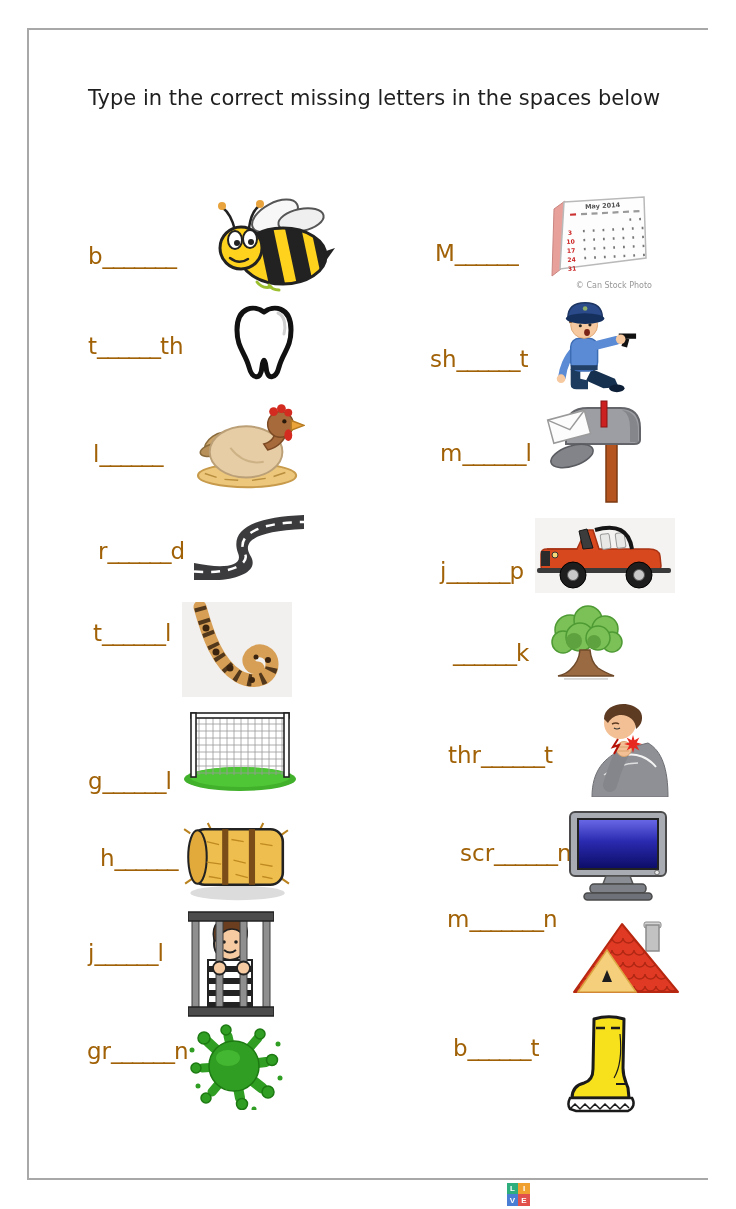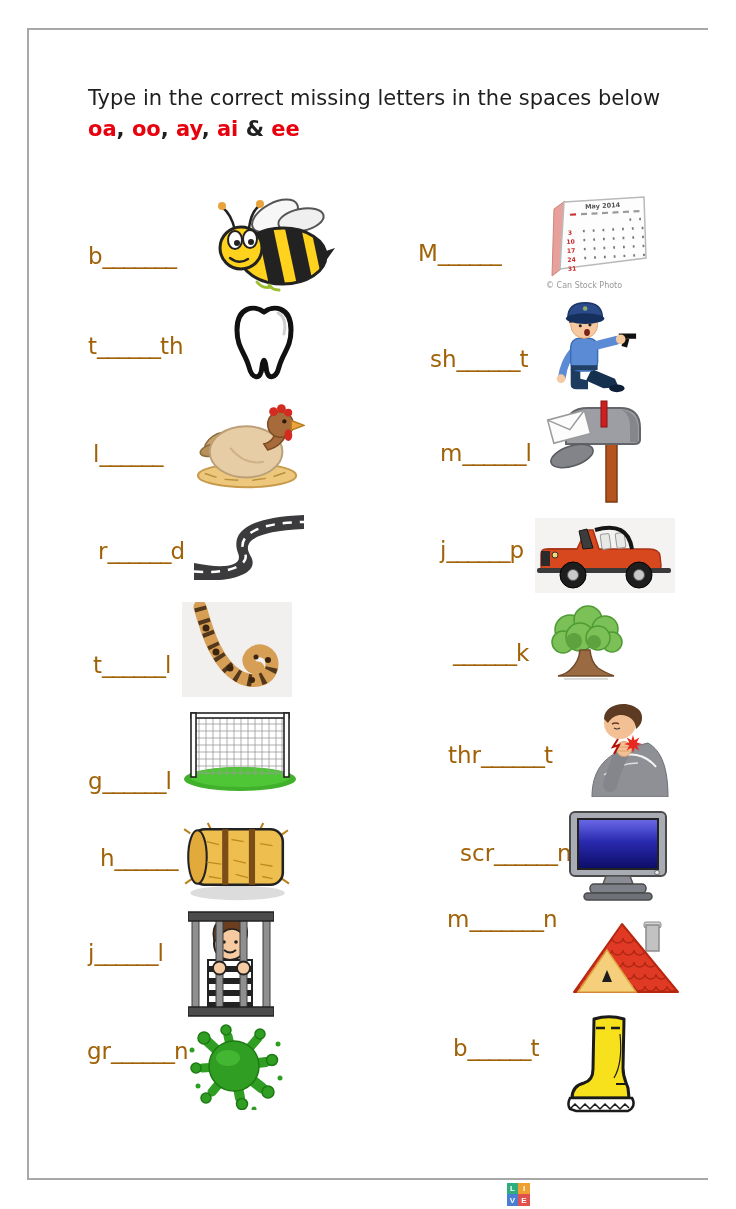--- a/index.html
+++ b/index.html
@@ -5,24 +5,24 @@
   html,body{margin:0;padding:0;background:#fff}
   #page{position:relative;width:708px;height:1209px;background:#fff;font-family:"DejaVu Sans",sans-serif;overflow:hidden}
   .frame{position:absolute;left:27px;top:28px;width:679px;height:1148px;border:2px solid #a8a8a8;background:#fff}
   .title{position:absolute;left:88px;top:86px;font-size:21px;color:#1f1f1f;white-space:nowrap}
   .subtitle{position:absolute;left:88px;top:117px;font-size:21px;font-weight:bold;color:#1f1f1f;white-space:nowrap}
   .subtitle .red{color:#e8000d}
   .word{position:absolute;font-size:23px;color:#a16207;white-space:nowrap}
   .blank{letter-spacing:-1px}
   .img{position:absolute}
   .img svg{display:block;width:100%;height:100%}
-  .caption{position:absolute;left:546px;top:281px;width:106px;text-align:left;font-size:8px;color:#979797}
+  .caption{position:absolute;left:546px;top:281px;width:106px;text-align:right;font-size:8px;color:#979797}
   .w1{left:88px;top:243px}.w2{left:88px;top:333px}.w3{left:93px;top:441px}.w4{left:98px;top:538px}
-  .w5{left:93px;top:652px}.w6{left:88px;top:768px}.w7{left:100px;top:845px}.w8{left:88px;top:940px}.w9{left:87px;top:1038px}
-  .w10{left:418px;top:240px}.w11{left:430px;top:346px}.w12{left:440px;top:440px}.w13{left:440px;top:537px}
+  .w5{left:93px;top:620px}.w6{left:88px;top:768px}.w7{left:100px;top:845px}.w8{left:88px;top:940px}.w9{left:87px;top:1038px}
+  .w10{left:435px;top:240px}.w11{left:430px;top:346px}.w12{left:440px;top:440px}.w13{left:440px;top:558px}
   .w14{left:453px;top:640px}.w15{left:448px;top:742px}.w16{left:460px;top:840px}.w17{left:447px;top:906px}.w18{left:453px;top:1035px}
   .p1{left:205px;top:190px;width:130px;height:108px}
   .p2{left:228px;top:298px;width:72px;height:90px}
   .p3{left:195px;top:400px;width:110px;height:90px}
   .p4{left:192px;top:505px;width:112px;height:75px}
   .p5{left:182px;top:602px;width:110px;height:95px;background:#f1f0ee}
   .p6{left:183px;top:705px;width:114px;height:88px}
   .p7{left:180px;top:812px;width:110px;height:92px}
   .p8{left:188px;top:910px;width:86px;height:108px}
   .p9{left:188px;top:1022px;width:96px;height:88px}
@@ -43,21 +43,20 @@
   .logo span:nth-child(4){background:#e2504c}
   .brand{position:absolute;left:532px;top:1182px;font-family:"Liberation Sans",sans-serif;font-weight:800;font-size:22px;letter-spacing:-0.5px;color:#1c3e66}
 </style>
 </head>
 <body>
 
 <div id="page">
   <div class="frame"></div>
 
   <div class="title">Type in the correct missing letters in the spaces below</div>
-  <div class="subtitle"><span class="red">oa</span><span>, </span><span class="red">oo</span><span>, </span><span class="red">ay</span><span>, </span><span class="red">ai</span><span> &amp; </span><span class="red">ee</span></div>
 
   <div class="word w1"><span>b</span><span class="blank">_______</span><span></span></div>
   <div class="img p1">
     <svg viewBox="0 0 130 108">
       <ellipse cx="70" cy="26" rx="25" ry="13" fill="#f7f7f7" stroke="#555" stroke-width="2" transform="rotate(-28 70 26)"></ellipse>
       <ellipse cx="96" cy="30" rx="23" ry="11" fill="#efefef" stroke="#555" stroke-width="2" transform="rotate(-12 96 30)"></ellipse>
       <polygon points="118,62 130,58 120,72" fill="#222"></polygon>
       <clipPath id="beebody">
           <ellipse cx="78" cy="66" rx="43" ry="28"></ellipse>
         </clipPath>

